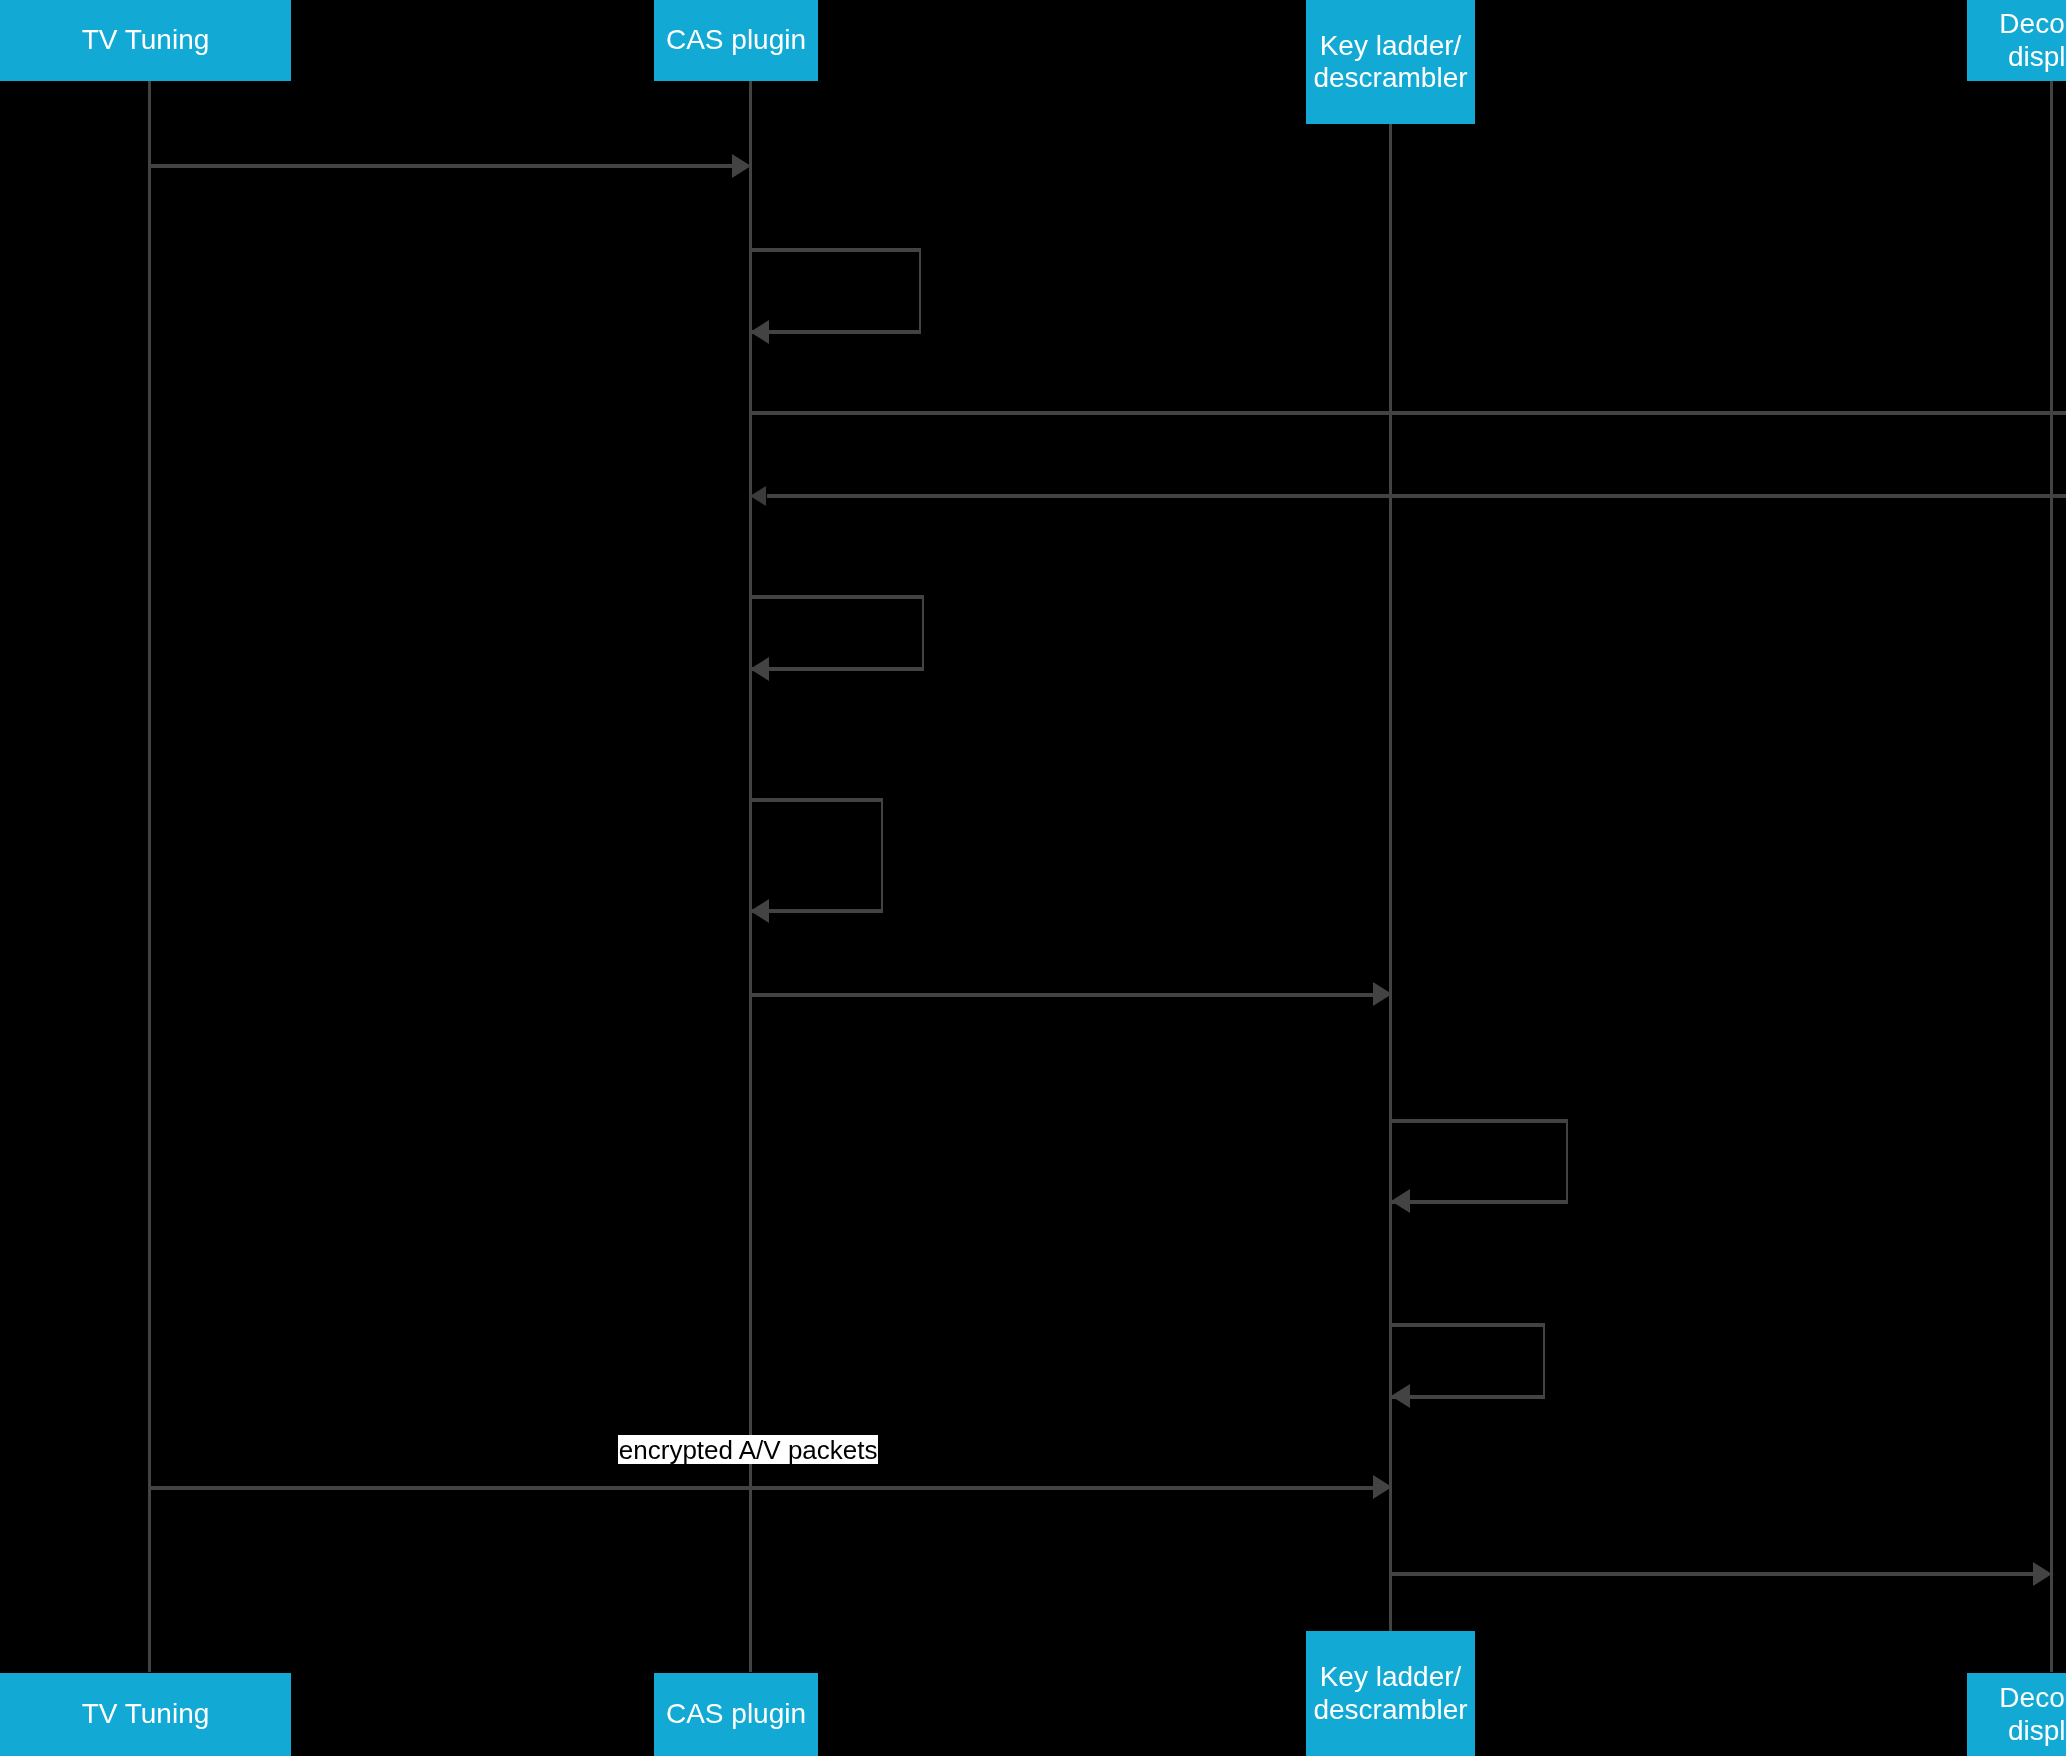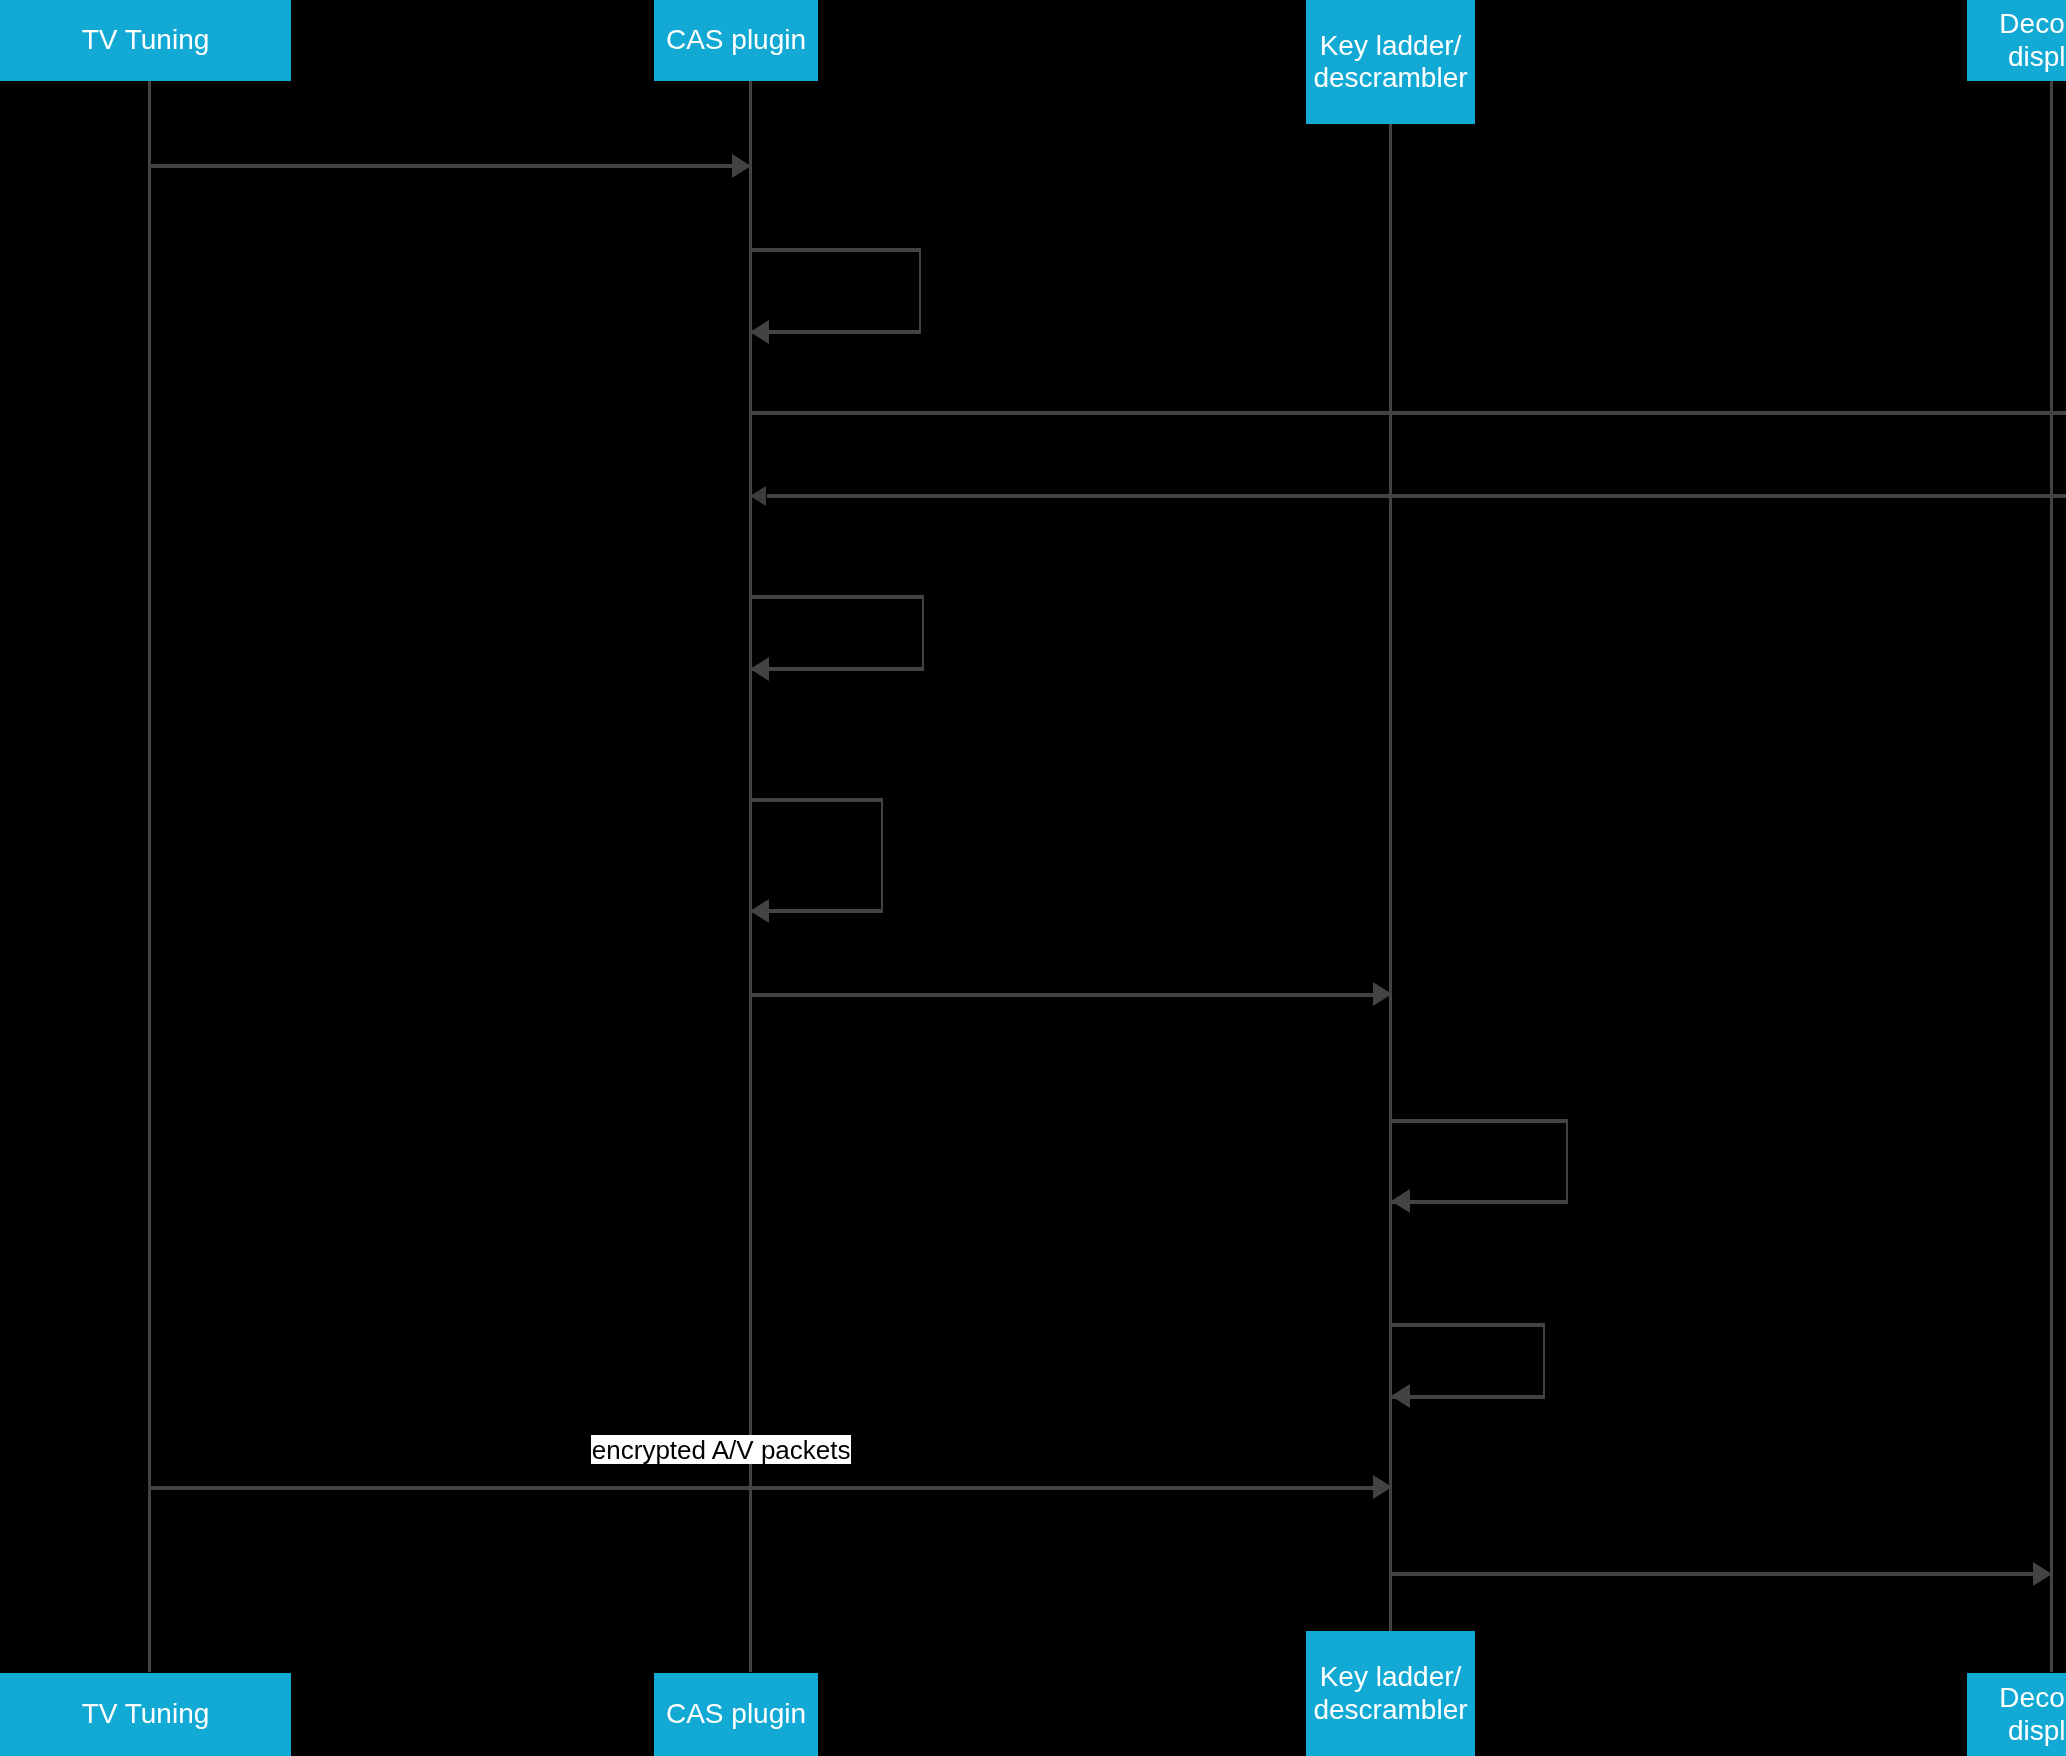--- a/index.html
+++ b/index.html
@@ -148,21 +148,21 @@
   <div class="msg-label" style="left:1409px; top:1086px;"></div>
 
   <div class="msg-line" style="left:1391px; top:1323px; width:154px;"></div>
   <div class="selfbox" style="left:1391px; top:1323px; width:154px; height:74px;"></div>
   <div class="msg-line" style="left:1391px; top:1395px; width:154px;"></div>
   <div class="arrowhead-left" style="left:1391px; top:1384px;"></div>
   <div class="msg-label" style="left:1409px; top:1290px;"></div>
 
   <div class="msg-line" style="left:149px; top:1486px; width:1232px;"></div>
   <div class="arrowhead-right" style="left:1373px; top:1475px;"></div>
-  <div class="msg-label visible-label" style="left:591px; top:1435px;">encrypted A/V packets</div>
+  <div class="msg-label visible-label" style="left:618px; top:1435px;">encrypted A/V packets</div>
 
   <div class="msg-line" style="left:1391px; top:1572px; width:651px;"></div>
   <div class="arrowhead-right" style="left:2033px; top:1562px;"></div>
   <div class="msg-label" style="left:1529px; top:1539px;"></div>
 
   <div class="actor-box" style="left:0px; top:1673px; width:291px; height:83px;">
     <span>TV Tuning</span>
   </div>
   <div class="actor-box" style="left:654px; top:1673px; width:164px; height:83px;">
     <span>CAS plugin</span>

